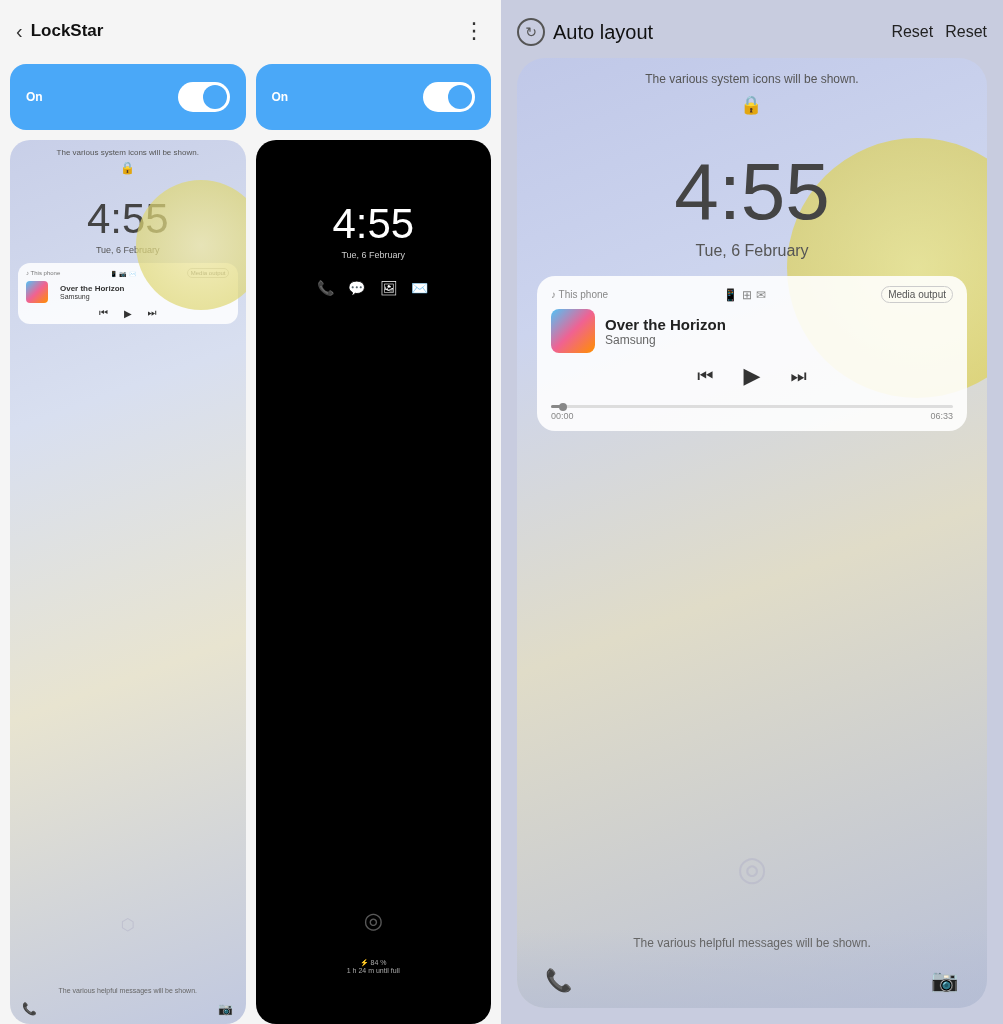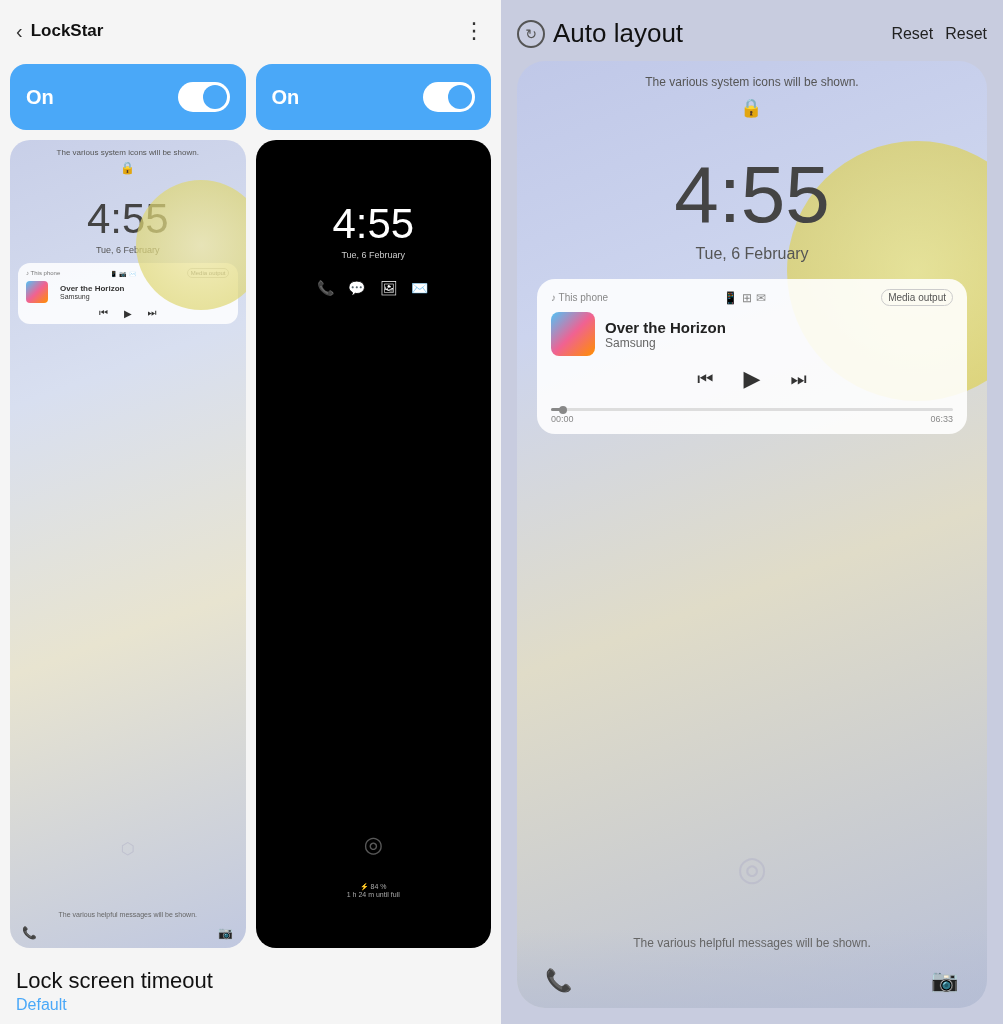--- a/index.html
+++ b/index.html
@@ -60,21 +60,21 @@
       flex: 1;
       background: #4aa8f8;
       border-radius: 16px;
       display: flex;
       align-items: center;
       justify-content: space-between;
       padding: 18px 16px;
     }
     .toggle-label {
       color: #fff;
-      font-size: 20px;
+      font-size: 12px;
       font-weight: 600;
     }
     .toggle-switch {
       width: 52px;
       height: 30px;
       background: #fff;
       border-radius: 15px;
       position: relative;
     }
     .toggle-switch::after {
@@ -308,21 +308,21 @@
       height: 28px;
       border-radius: 50%;
       border: 2px solid #555;
       display: flex;
       align-items: center;
       justify-content: center;
       font-size: 14px;
       color: #555;
     }
     .auto-layout-title {
-      font-size: 26px;
+      font-size: 20px;
       font-weight: 500;
       color: #111;
     }
     .right-header-actions {
       display: flex;
       gap: 12px;
       align-items: center;
     }
     .action-btn {
       font-size: 16px;
@@ -599,24 +599,20 @@
       </div>
       <div class="dark-fingerprint">◎</div>
       <div class="dark-battery">
         <div>⚡ 84 %</div>
         <div>1 h 24 m until full</div>
       </div>
     </div>
 
   </div>
 
-  <div class="timeout-section">
-    <div class="timeout-title">Lock screen timeout</div>
-    <div class="timeout-value">Default</div>
-  </div>
 
 </div>
 
 <div class="right-panel">
 
   <div class="right-header">
     <div class="right-header-left">
       <div class="auto-layout-icon">↻</div>
       <span class="auto-layout-title">Auto layout</span>
     </div>

